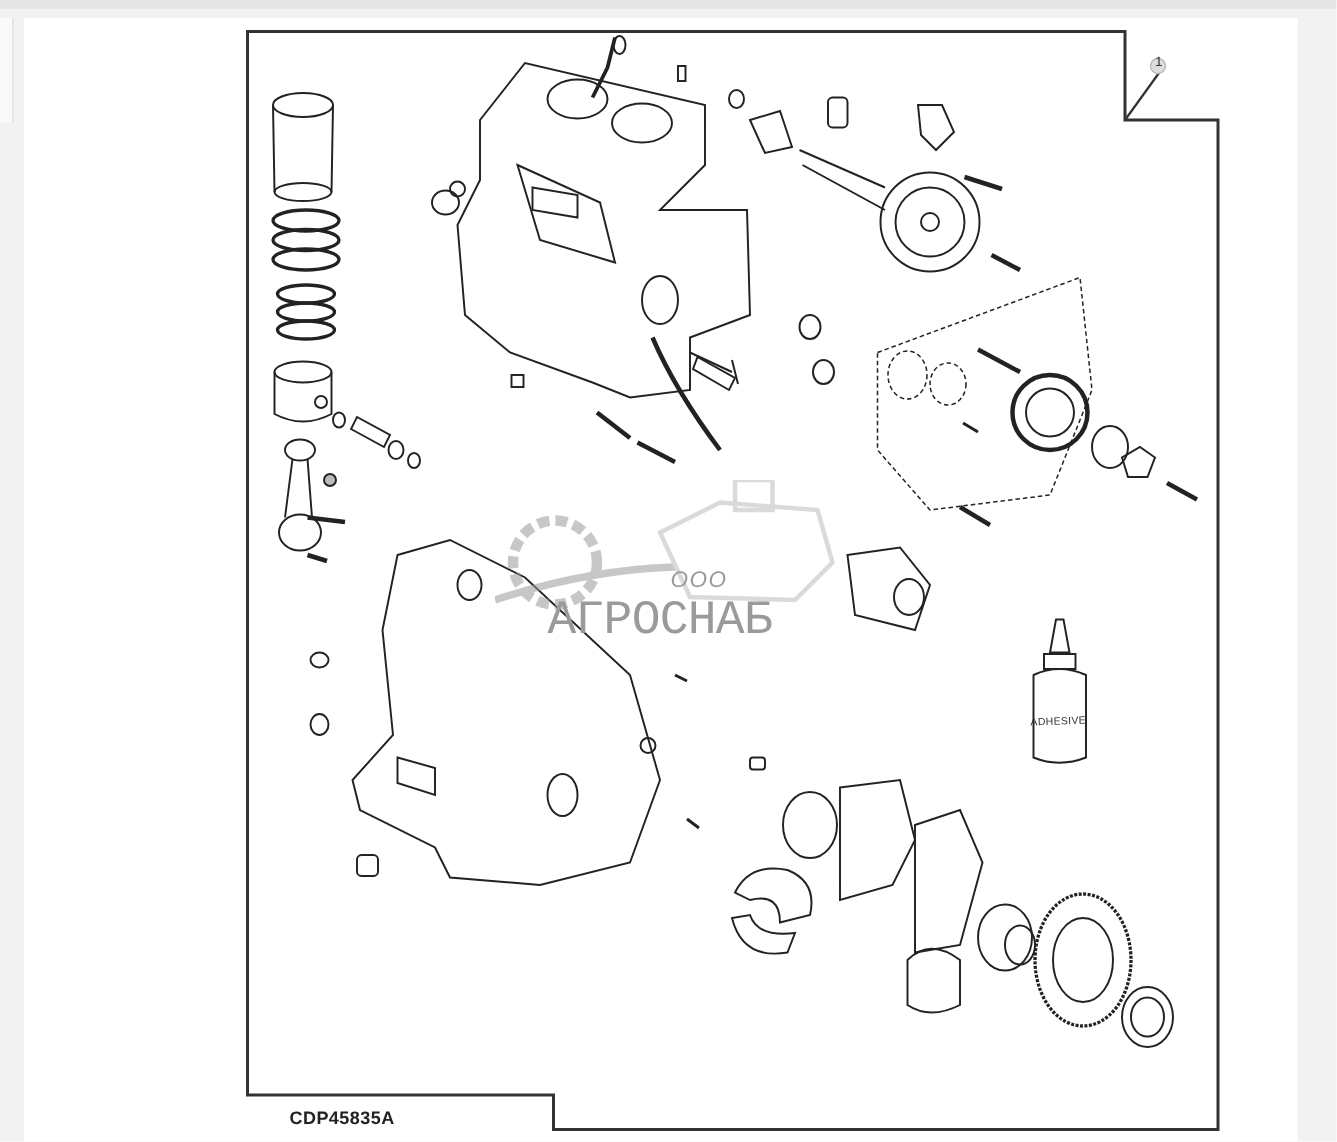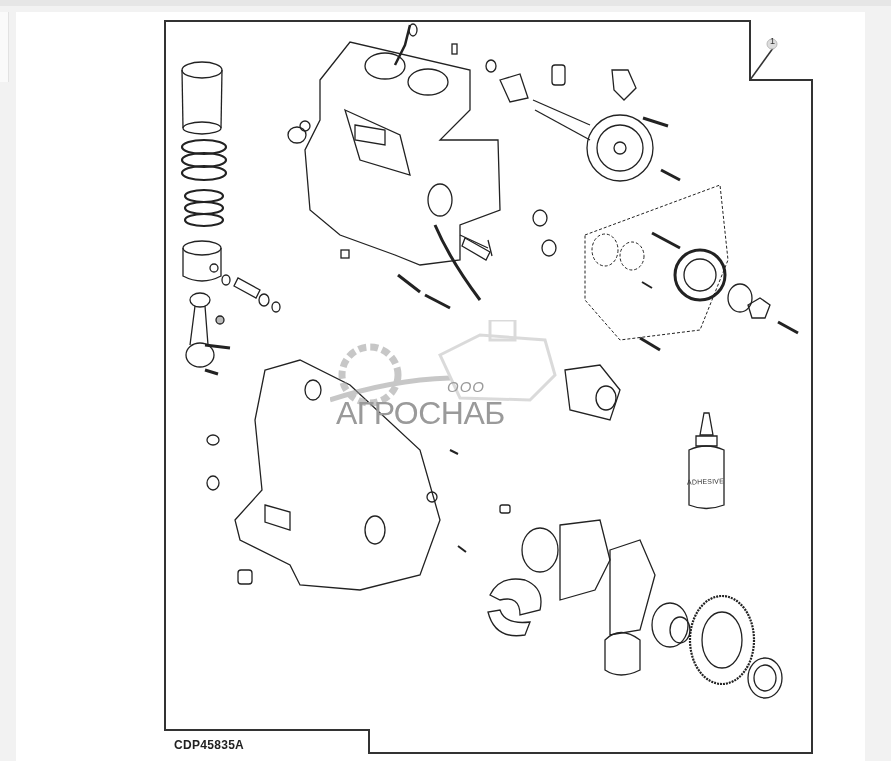--- a/index.html
+++ b/index.html
@@ -1,23 +1,23 @@
 <!DOCTYPE html>
 <html><head>
 <meta charset="utf-8">
 <style>
   html,body{margin:0;padding:0;}
   body{width:891px;height:761px;background:#f2f2f2;position:relative;overflow:hidden;font-family:"Liberation Sans",sans-serif;}
   .topbar{position:absolute;left:0;top:0;width:891px;height:6px;background:#e6e6e6;}
   .leftstrip{position:absolute;left:0;top:12px;width:8px;height:70px;background:#fafafa;border-right:1px solid #e2e2e2;}
   .card{position:absolute;left:16px;top:12px;width:849px;height:749px;background:#ffffff;}
   svg.diagram{position:absolute;left:0;top:0;}
-  .fig-id{position:absolute;left:174px;top:738px;font-size:12px;font-weight:bold;color:#222;letter-spacing:0.3px;}
+  .fig-id{position:absolute;left:193px;top:738px;font-size:12px;font-weight:bold;color:#222;letter-spacing:0.3px;}
   .wm{position:absolute;left:330px;top:320px;width:240px;height:110px;opacity:0.55;}
-  .wm-text{position:absolute;left:336px;top:395px;font-family:Liberation Sans, sans-serif;font-size:32px;color:#9a9a9a;letter-spacing:-0.5px;}
+  .wm-text{position:absolute;left:365px;top:395px;font-family:Liberation Mono, monospace;font-size:32px;color:#9a9a9a;letter-spacing:-0.5px;}
   .wm-ooo{position:absolute;left:447px;top:378px;font-size:15px;color:#9a9a9a;letter-spacing:1px;font-style:italic;}
   .adh{position:absolute;left:687px;top:478px;font-size:7px;color:#333;transform:rotate(-2deg);letter-spacing:0.2px;}
   .callout{position:absolute;left:770px;top:36px;font-size:9px;color:#333;}
 </style>
 </head>
 <body>
 
 <div class="topbar"></div>
 <div class="leftstrip"></div>
 <div class="card"></div>

